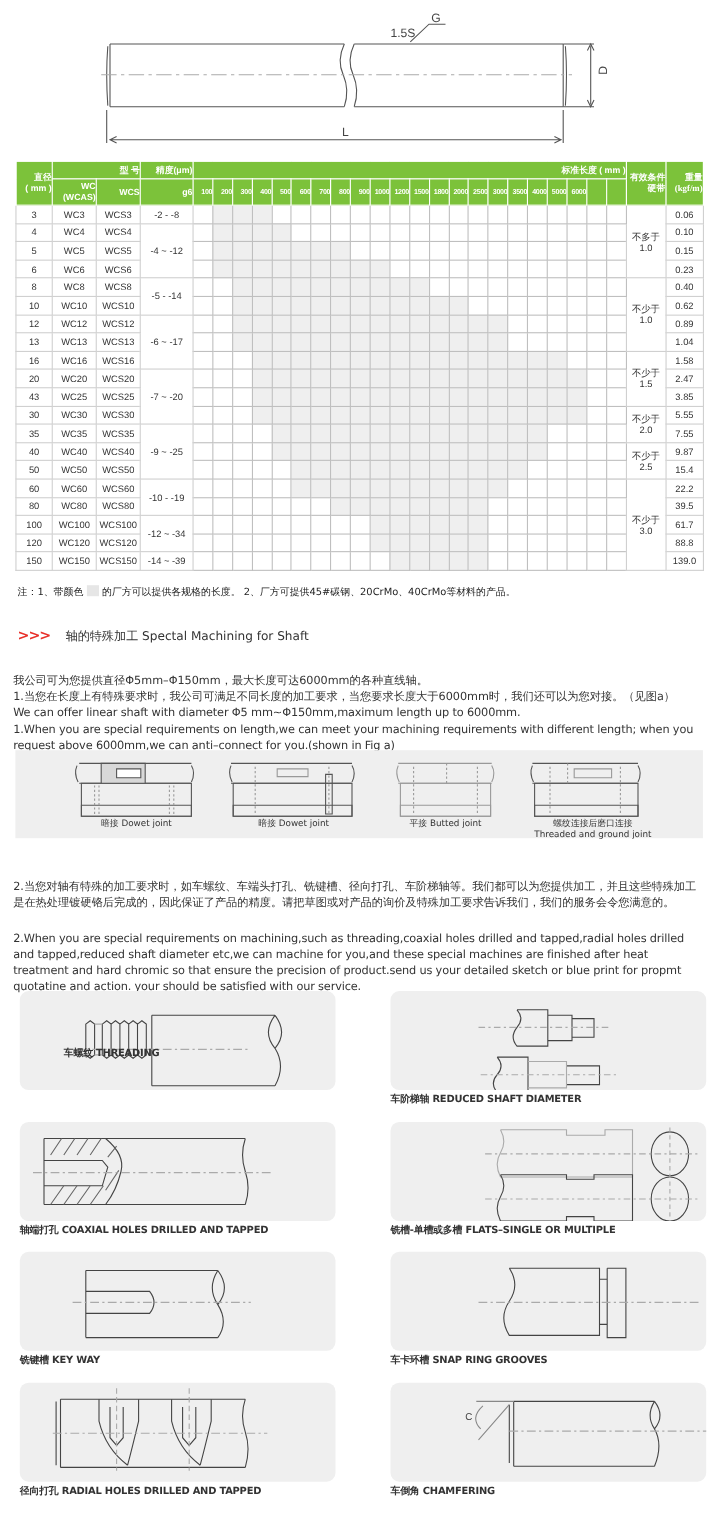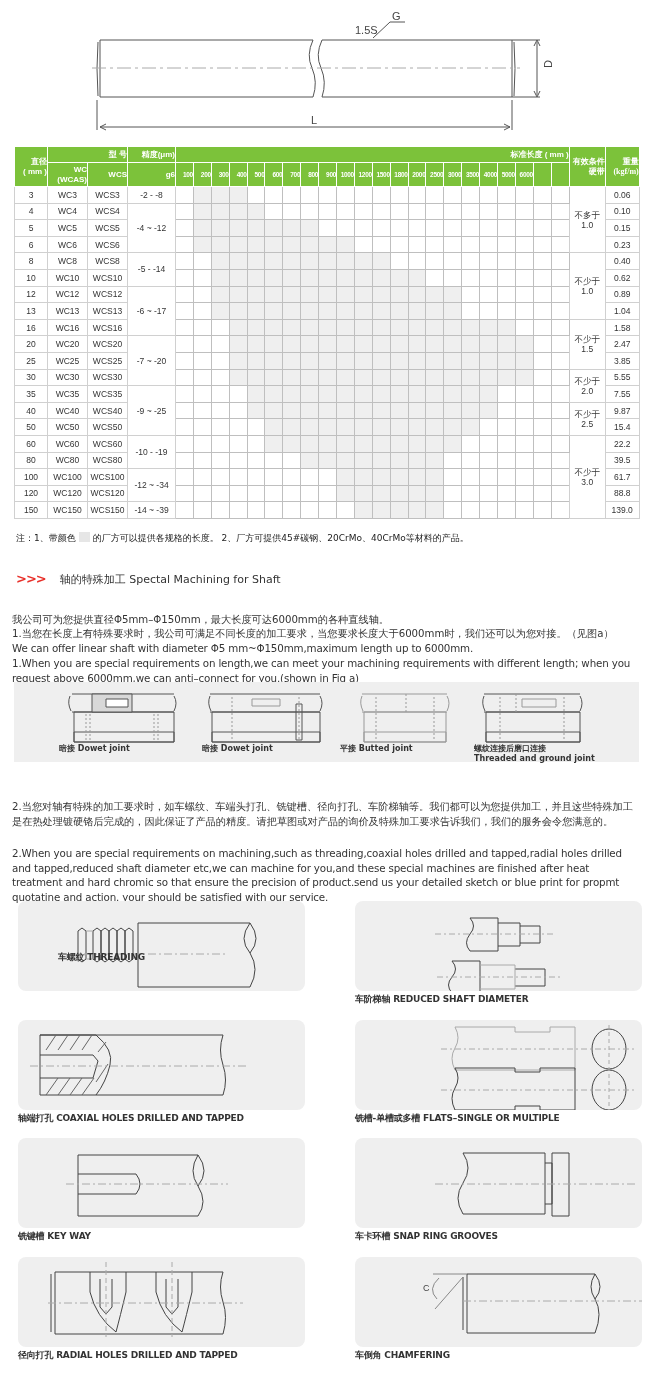--- a/index.html
+++ b/index.html
@@ -16,21 +16,21 @@
   #spec-table td.on { background: #efefef; }
   #spec-table td.weight { font-size: 8.5px; }
   #spec-table td.hard { font-size: 8.5px; border-bottom: 1px solid #d0d0d0; text-align: center; }
   .note { left: 16px; top: 532px; font-size: 9px; color: #222; }
   .note .swatch { display: inline-block; width: 11px; height: 10px; background: #e6e6e6; vertical-align: -1px; margin: 0 3px; }
   .sec-title { left: 16px; top: 571px; font-size: 11px; color: #333; }
   .sec-title .arrows { color: #e8302a; font-weight: bold; font-size: 13px; letter-spacing: -1px; margin-right: 14px; }
   .para { left: 12px; font-size: 10.2px; color: #333; line-height: 15px; width: 625px; margin-top: 20px; }
   .para.en { font-size: 10.3px; letter-spacing: -0.15px; }
   #joints-panel { left: 14px; top: 682px; width: 625px; height: 80px; background: #efefef; }
-  .joint-label { font-size: 8px; color: #333; text-align: left; position: absolute; width: 130px; line-height: 10px; font-weight: bold; }
+  .joint-label { font-size: 8px; color: #333; text-align: center; position: absolute; width: 130px; line-height: 10px; }
   .card { background: #efefef; border-radius: 8px; position: absolute; width: 287px; height: 90px; }
   .cap { position: absolute; font-size: 9px; color: #333; font-weight: bold; letter-spacing: -0.2px; }
   svg line, svg path, svg rect, svg ellipse, svg polyline { vector-effect: non-scaling-stroke; }
 </style>
 </head>
 <body>
 
 <svg id="top-drawing" class="abs" viewBox="0 0 650 145" width="650" height="145">
   <g stroke="#555" fill="none" stroke-width="1">
     <path d="M100 40 L313 40 M100 97 L313 97 M322 40 L512 40 M322 97 L512 97"></path>
@@ -408,21 +408,21 @@
         <td class="cell on"></td>
         <td class="cell on"></td>
         <td class="cell on"></td>
         <td class="cell on"></td>
         <td class="cell on"></td>
         <td class="cell"></td>
         <td class="cell"></td>
         <td class="weight">2.47</td>
       </tr>
       <tr>
-        <td>25</td>
+        <td>43</td>
         <td>WC25</td>
         <td>WCS25</td>
         <td class="cell"></td>
         <td class="cell"></td>
         <td class="cell"></td>
         <td class="cell on"></td>
         <td class="cell on"></td>
         <td class="cell on"></td>
         <td class="cell on"></td>
         <td class="cell on"></td>

